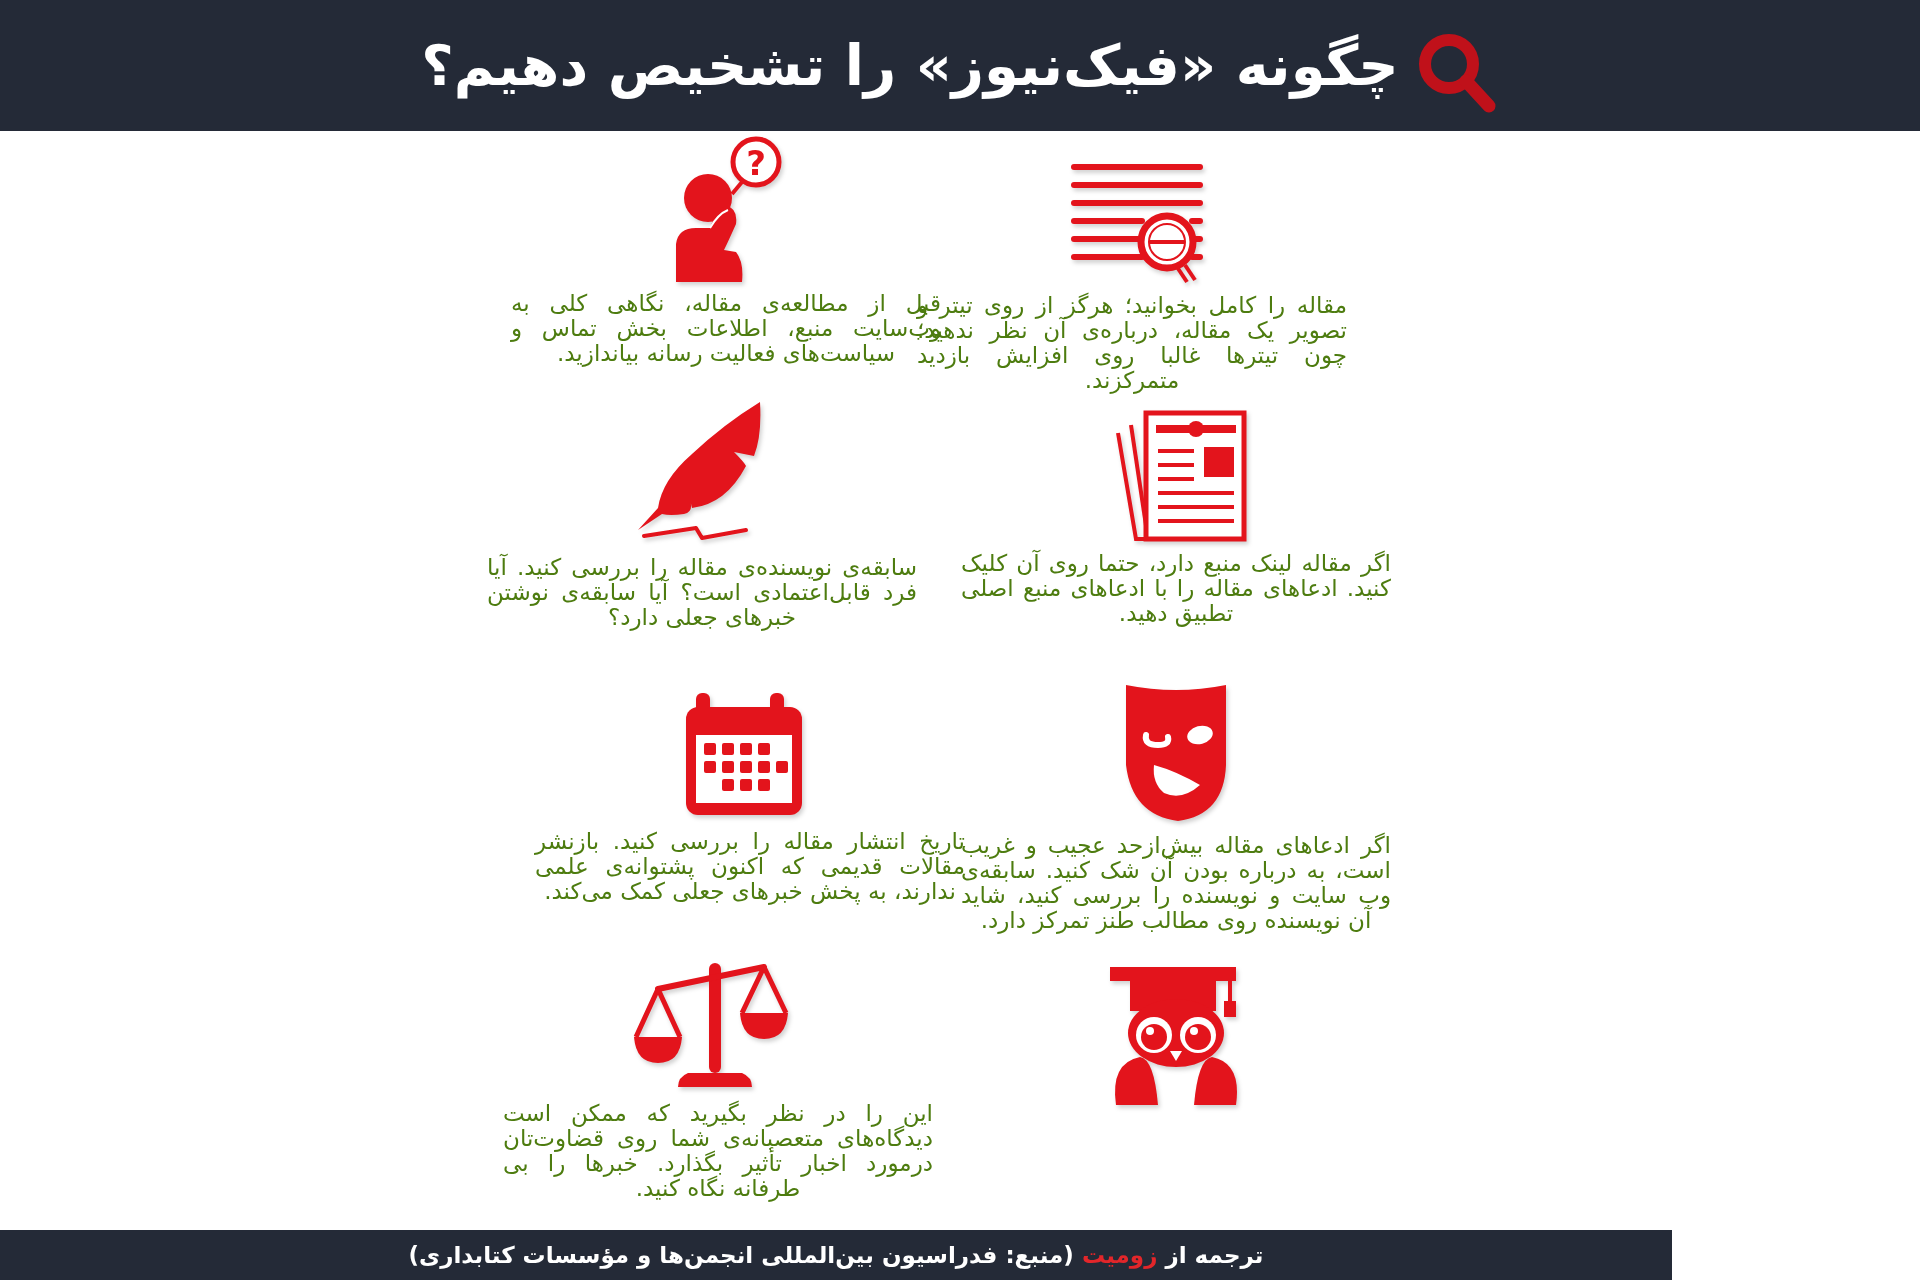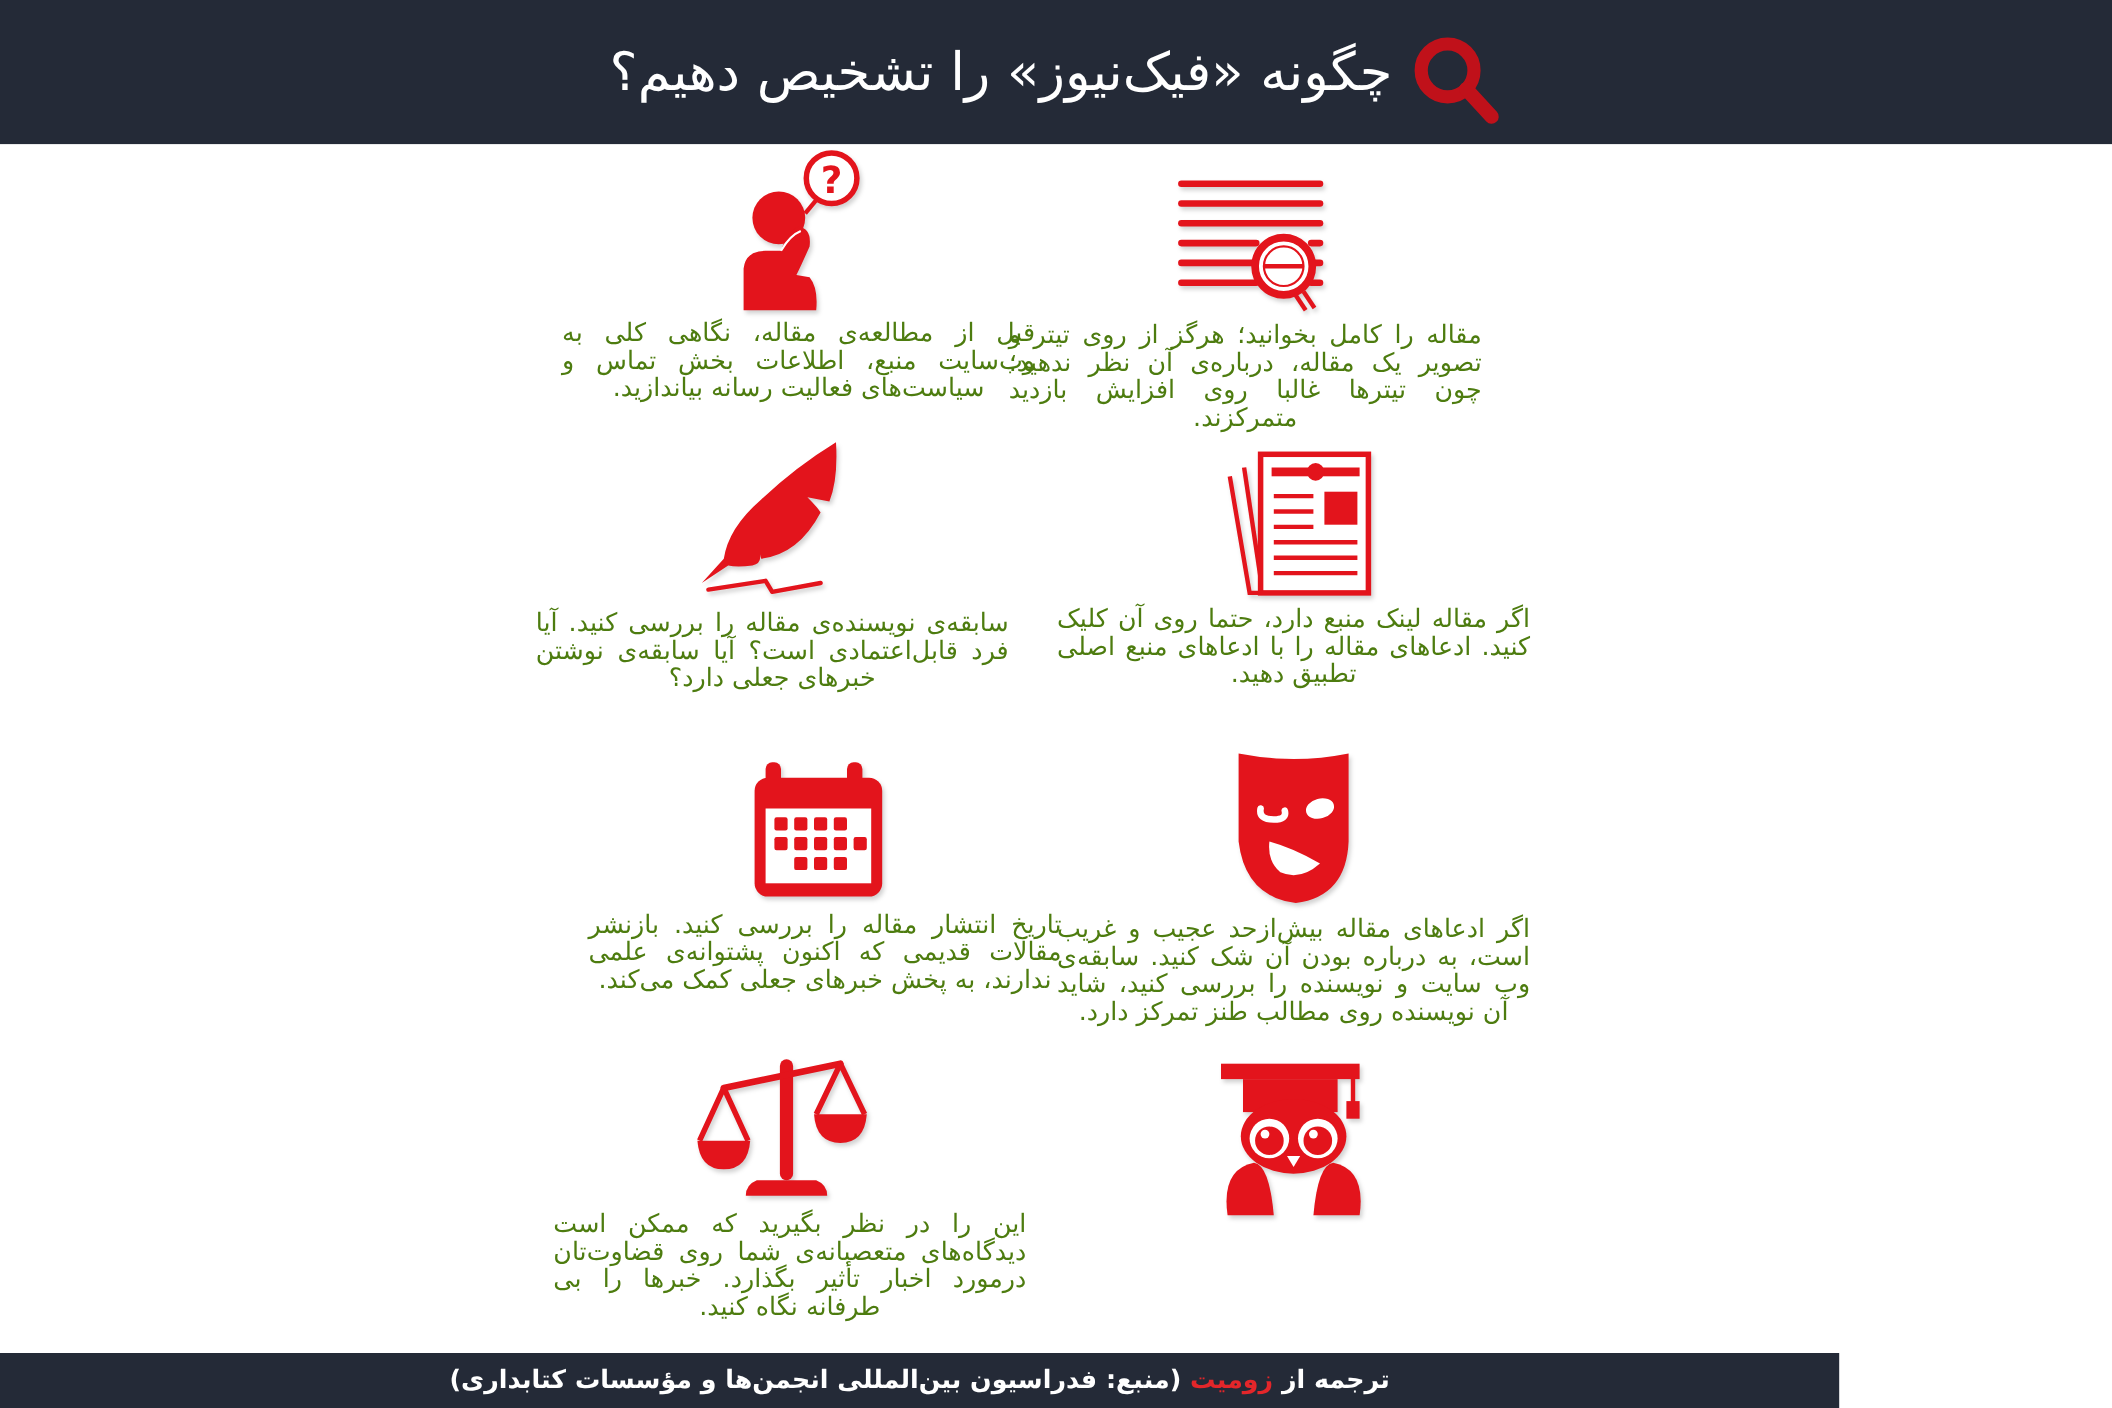--- a/index.html
+++ b/index.html
@@ -8,21 +8,21 @@
     background: #ffffff;
     font-family: "DejaVu Sans", "Liberation Sans", sans-serif;
   }
   .header {
     position: absolute; left: 0; top: 0; width: 1920px; height: 131px;
     background: #242a37;
     display: flex; align-items: center; justify-content: center;
   }
   .header-inner { display: flex; flex-direction: row-reverse; align-items: center; gap: 10px; }
   .header-title {
-    color: #ffffff; font-size: 48px; font-weight: normal; direction: rtl;
+    color: #ffffff; font-size: 56px; font-weight: bold; direction: rtl;
     font-family: "DejaVu Sans", sans-serif; letter-spacing: 0;
   }
   .header-icon { width: 90px; height: 90px; margin-top: 14px; }
   .footer {
     position: absolute; left: 0; top: 1230px; width: 1672px; height: 50px;
     background: #242a37;
     display: flex; align-items: center; justify-content: center;
   }
   .footer-text {
     color: #ffffff; font-size: 23px; font-weight: bold; direction: rtl;

